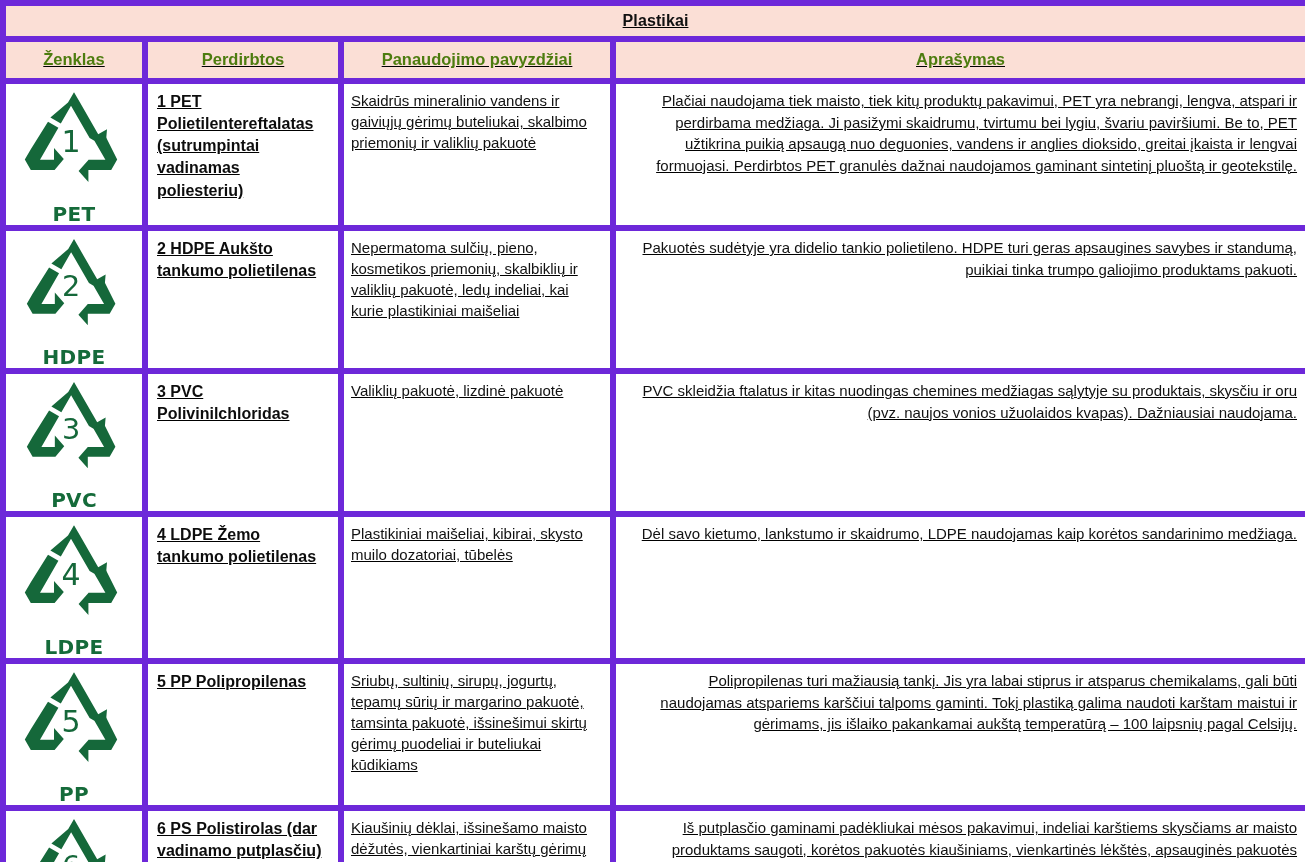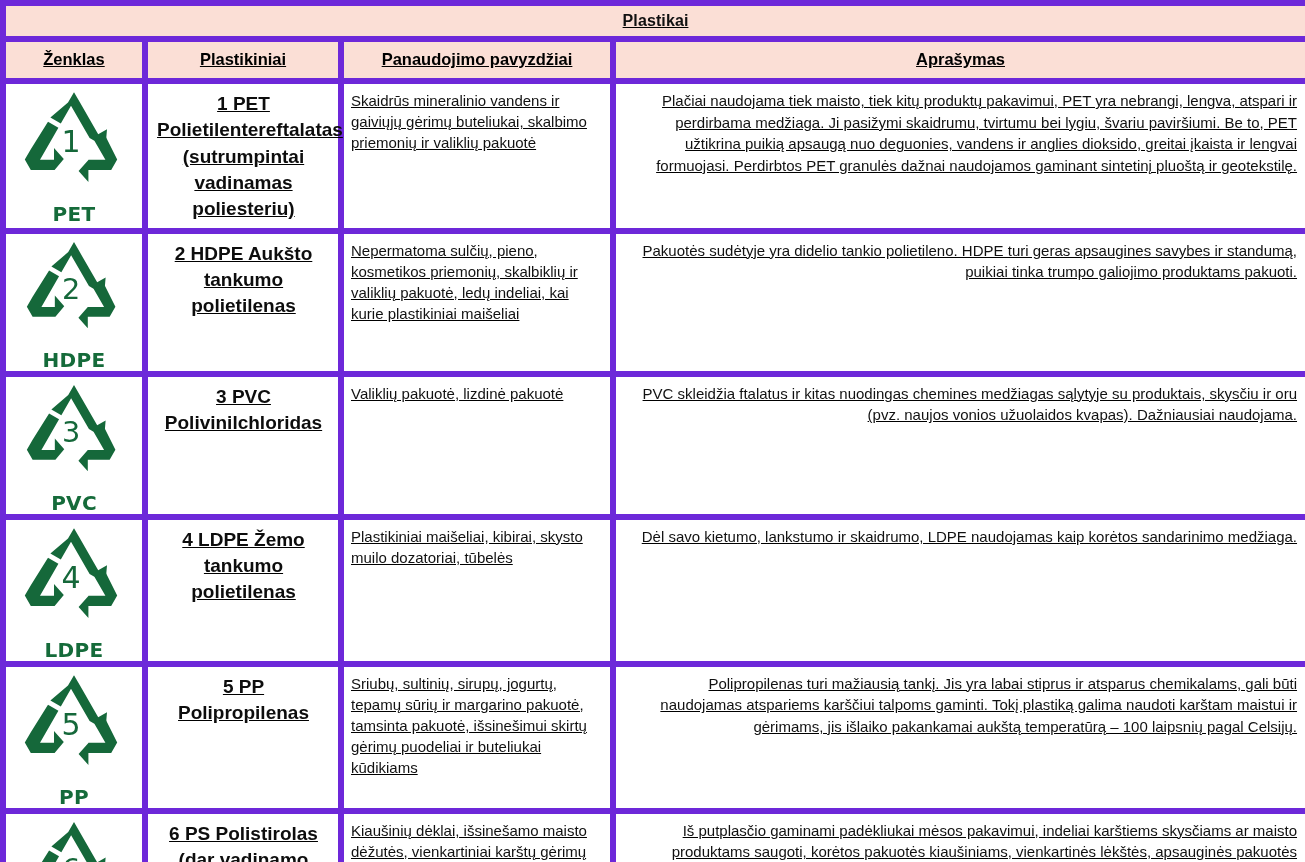--- a/index.html
+++ b/index.html
@@ -51,45 +51,44 @@
   
   .hdr {
     background: #FBDFD6 !important;
     text-align: center;
     vertical-align: middle !important;
     height: 36px;
   }
   .hdr-text {
     font-size: 16.5px;
     font-weight: bold;
-    color: #000000;
+    color: #4d7c0f;
     line-height: 1;
   }
   
   col.c-sign  { width: 142px; }
   col.c-name  { width: 196px; }
   col.c-use   { width: 272px; }
   col.c-desc  { width: 695px; }
 
   
   .sign-cell {
     text-align: center;
     vertical-align: top !important;
     padding-top: 6px !important;
   }
   .name-cell {
     padding: 7px 8px 5px 9px !important;
   }
   .name-text {
-    font-size: 19px;
+    font-size: 16px;
     font-weight: bold;
     color: #0d0d0d;
     line-height: 1.385;
     display: block;
-    text-align: center;
   }
   .use-cell {
     padding: 6px 5px 5px 7px !important;
   }
   .use-text {
     font-size: 15px;
     color: #111111;
     line-height: 1.40;
     display: block;
   }
@@ -144,21 +143,21 @@
       <tr>
         <td class="title-cell" colspan="4">
           <span class="title-text">Plastikai</span>
         </td>
       </tr>
       <tr>
         <th class="hdr">
           <span class="hdr-text">Ženklas</span>
         </th>
         <th class="hdr">
-          <span class="hdr-text">Plastikiniai</span>
+          <span class="hdr-text">Perdirbtos</span>
         </th>
         <th class="hdr">
           <span class="hdr-text">Panaudojimo pavyzdžiai</span>
         </th>
         <th class="hdr">
           <span class="hdr-text">Aprašymas</span>
         </th>
       </tr>
 
       <tr class="r1">

